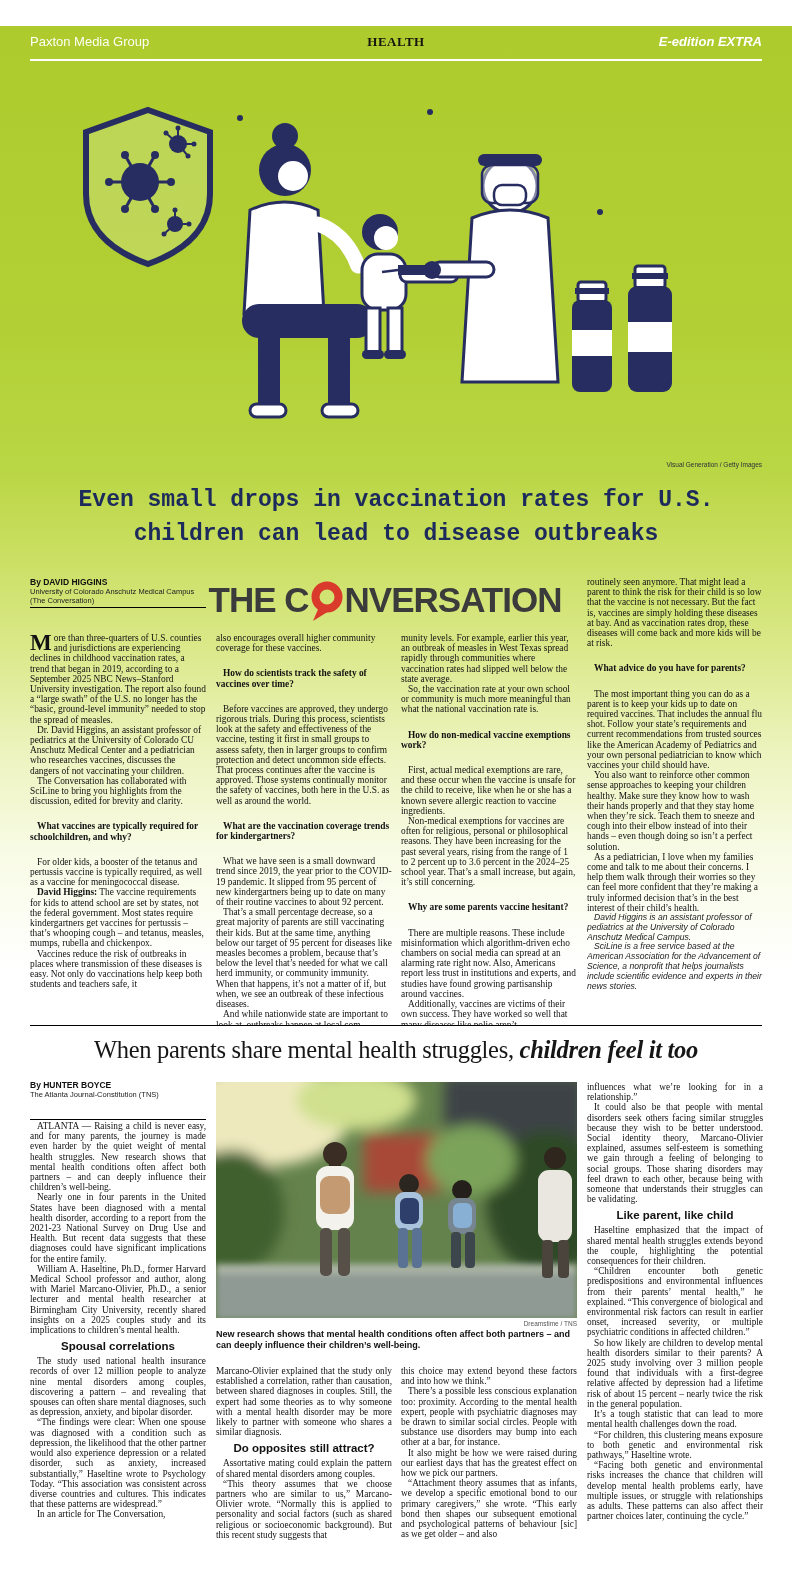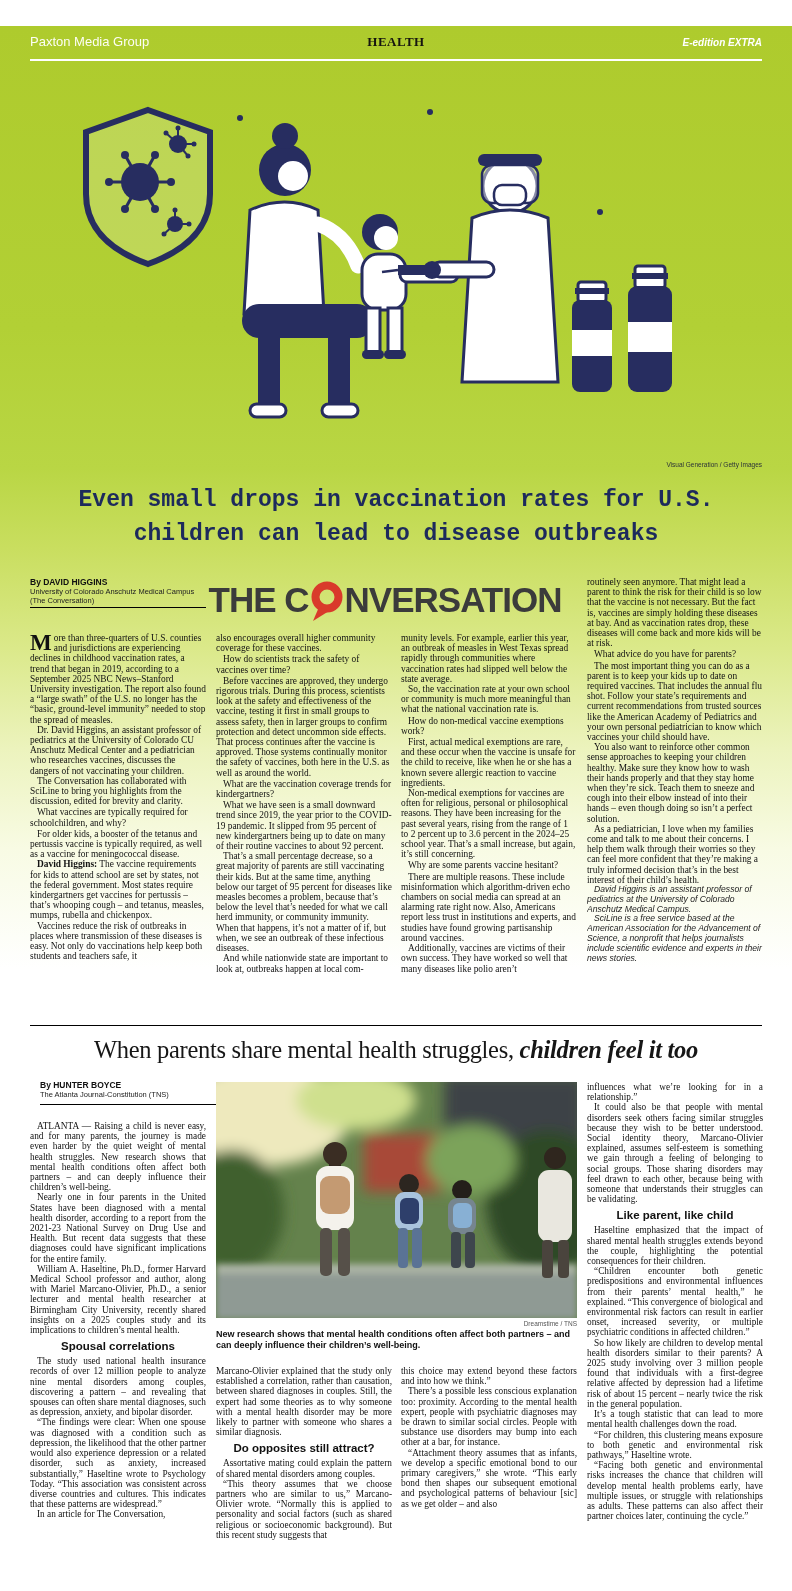--- a/index.html
+++ b/index.html
@@ -12,21 +12,21 @@
   
   .green-band { top:26px; left:0; width:792px; height:1004px;
     background:linear-gradient(180deg,#aecb2d 0%,#b2d035 30%,#b9d644 44%,#c9de5f 52%,#dbe98a 62%,#ecf3bd 72%,#f8fbe4 82%,#ffffff 94%); }
 
   
   .masthead { top:34px; left:30px; width:732px; display:grid;
     grid-template-columns:1fr auto 1fr; align-items:baseline;
     border-bottom:2px solid #ffffff; padding-bottom:9px; }
   .masthead .pub { font-family:"Liberation Sans",sans-serif; font-size:13px; color:#fdfef5; }
   .masthead .section { font-family:"Liberation Serif",serif; font-size:13px; letter-spacing:.5px; color:#15150f; font-weight:bold; }
-  .masthead .edition { font-family:"Liberation Sans",sans-serif; font-size:10px; font-style:italic; font-weight:bold; color:#ffffff; text-align:right; }
+  .masthead .edition { font-family:"Liberation Sans",sans-serif; font-size:13px; font-style:italic; font-weight:bold; color:#ffffff; text-align:right; }
 
   .illustration { top:82px; left:80px; width:630px; height:375px; }
   .illo-credit { top:461px; left:432px; width:330px; text-align:right;
     font-family:"Liberation Sans",sans-serif; font-size:6.5px; color:#2c3338; }
 
   .h1 { top:483px; left:30px; width:732px; text-align:center;
     font-size:23px; line-height:34px; font-weight:bold; color:#1d2a5c;font-family:Liberation Mono, monospace; }
 
   .byline1 { top:577px; left:30px; width:176px; border-bottom:1.5px solid #000; padding-bottom:2px; }
   .by { font-family:"Liberation Sans",sans-serif; font-size:8.5px; font-weight:bold; color:#111; }
@@ -35,37 +35,37 @@
   .logo { top:576px; left:200px; width:370px; height:48px; display:flex; align-items:center; justify-content:center;
     font-family:"Liberation Sans",sans-serif; font-weight:bold; font-size:35px; letter-spacing:-1px; color:#3b3b3b; }
   .logo svg { margin:4px 1px 0 1px; }
 
   
   .col { width:176px; overflow:hidden; }
   .a1 { font-size:9.4px; line-height:10.2px; text-align:left; }
   .a2 { font-size:9.3px; line-height:10.2px; text-align:justify; }
   .col p { text-indent:7px; }
   .col p.ni { text-indent:0; }
-  .col p.q { font-weight:normal; margin:1px 0; }
+  .col p.q { font-weight:bold; margin:15px 0; }
   .col p.credit { font-family:"Liberation Sans",sans-serif; font-style:italic; font-size:8.6px; line-height:9.8px; color:#222; }
   .col h3.sub { font-family:"Liberation Sans",sans-serif; font-size:11.5px; line-height:13px; text-align:center; margin:5px 0 3px; }
   .dropcap { float:left; font-size:23px; line-height:19px; padding:0 2px 0 0; font-weight:600; }
 
   .a1.c1 { top:633px; left:30px;  height:392px; }
   .a1.c2 { top:633px; left:216px; height:392px; }
   .a1.c3 { top:633px; left:401px; height:392px; }
   .a1.c4 { top:577px; left:587px; height:448px; }
 
   .divider { top:1025px; left:30px; width:732px; border-top:1.5px solid #000; }
 
   .h2 { top:1035px; left:30px; width:732px; text-align:center; white-space:nowrap;
     font-size:24.5px; line-height:30px; font-weight:normal; letter-spacing:-0.3px; color:#161616; }
   .h2 .emph { font-style:italic; font-weight:bold; }
 
-  .byline2 { top:1080px; left:40px; width:176px; border-bottom:1.5px solid #000; padding-bottom:5px; }
+  .byline2 { top:1080px; left:30px; width:176px; border-bottom:1.5px solid #000; padding-bottom:20px; }
 
   .photo { top:1082px; left:216px; width:361px; height:236px; overflow:hidden; background:#64824c; }
   .photo-credit { top:1320px; left:216px; width:361px; text-align:right;
     font-family:"Liberation Sans",sans-serif; font-size:6.5px; color:#555; }
   .caption { top:1329px; left:216px; width:361px;
     font-family:"Liberation Sans",sans-serif; font-size:9px; line-height:11px; font-weight:bold; color:#111; }
 
   .a2.c1 { top:1121px; left:30px;  height:470px; }
   .a2.c2 { top:1366px; left:216px; height:225px; }
   .a2.c3 { top:1366px; left:401px; height:225px; }
@@ -314,20 +314,21 @@
   </div>
 <div class="abs col a2 c2">
     <p class="body ni">Marcano-Olivier explained that the study only established a correlation, rather than causation, between shared diagnoses in couples. Still, the expert had some theories as to why someone with a mental health disorder may be more likely to partner with someone who shares a similar diagnosis.</p>
     <h3 class="sub">Do opposites still attract?</h3>
     <p class="body">Assortative mating could explain the pattern of shared mental disorders among couples.</p>
     <p class="body">“This theory assumes that we choose partners who are similar to us,” Marcano-Olivier wrote. “Normally this is applied to personality and social factors (such as shared religious or socioeconomic background). But this recent study suggests that</p>
   </div>
 <div class="abs col a2 c3">
     <p class="body ni">this choice may extend beyond these factors and into how we think.”</p>
     <p class="body">There’s a possible less conscious explanation too: proximity. According to the mental health expert, people with psychiatric diagnoses may be drawn to similar social circles. People with substance use disorders may bump into each other at a bar, for instance.</p>
+    <p class="body">It also might be how we were raised during our earliest days that has the greatest effect on how we pick our partners.</p>
     <p class="body">“Attachment theory assumes that as infants, we develop a specific emotional bond to our primary caregivers,” she wrote. “This early bond then shapes our subsequent emotional and psychological patterns of behaviour [sic] as we get older – and also</p>
   </div>
 <div class="abs col a2 c4">
     <p class="body ni">influences what we’re looking for in a relationship.”</p>
     <p class="body">It could also be that people with mental disorders seek others facing similar struggles because they wish to be better understood. Social identity theory, Marcano-Olivier explained, assumes self-esteem is something we gain through a feeling of belonging to social groups. Those sharing disorders may feel drawn to each other, because being with someone that understands their struggles can be validating.</p>
     <h3 class="sub">Like parent, like child</h3>
     <p class="body">Haseltine emphasized that the impact of shared mental health struggles extends beyond the couple, highlighting the potential consequences for their children.</p>
     <p class="body">“Children encounter both genetic predispositions and environmental influences from their parents’ mental health,” he explained. “This convergence of biological and environmental risk factors can result in earlier onset, increased severity, or multiple psychiatric conditions in affected children.”</p>
     <p class="body">So how likely are children to develop mental health disorders similar to their parents? A 2025 study involving over 3 million people found that individuals with a first-degree relative affected by depression had a lifetime risk of about 15 percent – nearly twice the risk in the general population.</p>
     <p class="body">It’s a tough statistic that can lead to more mental health challenges down the road.</p>

